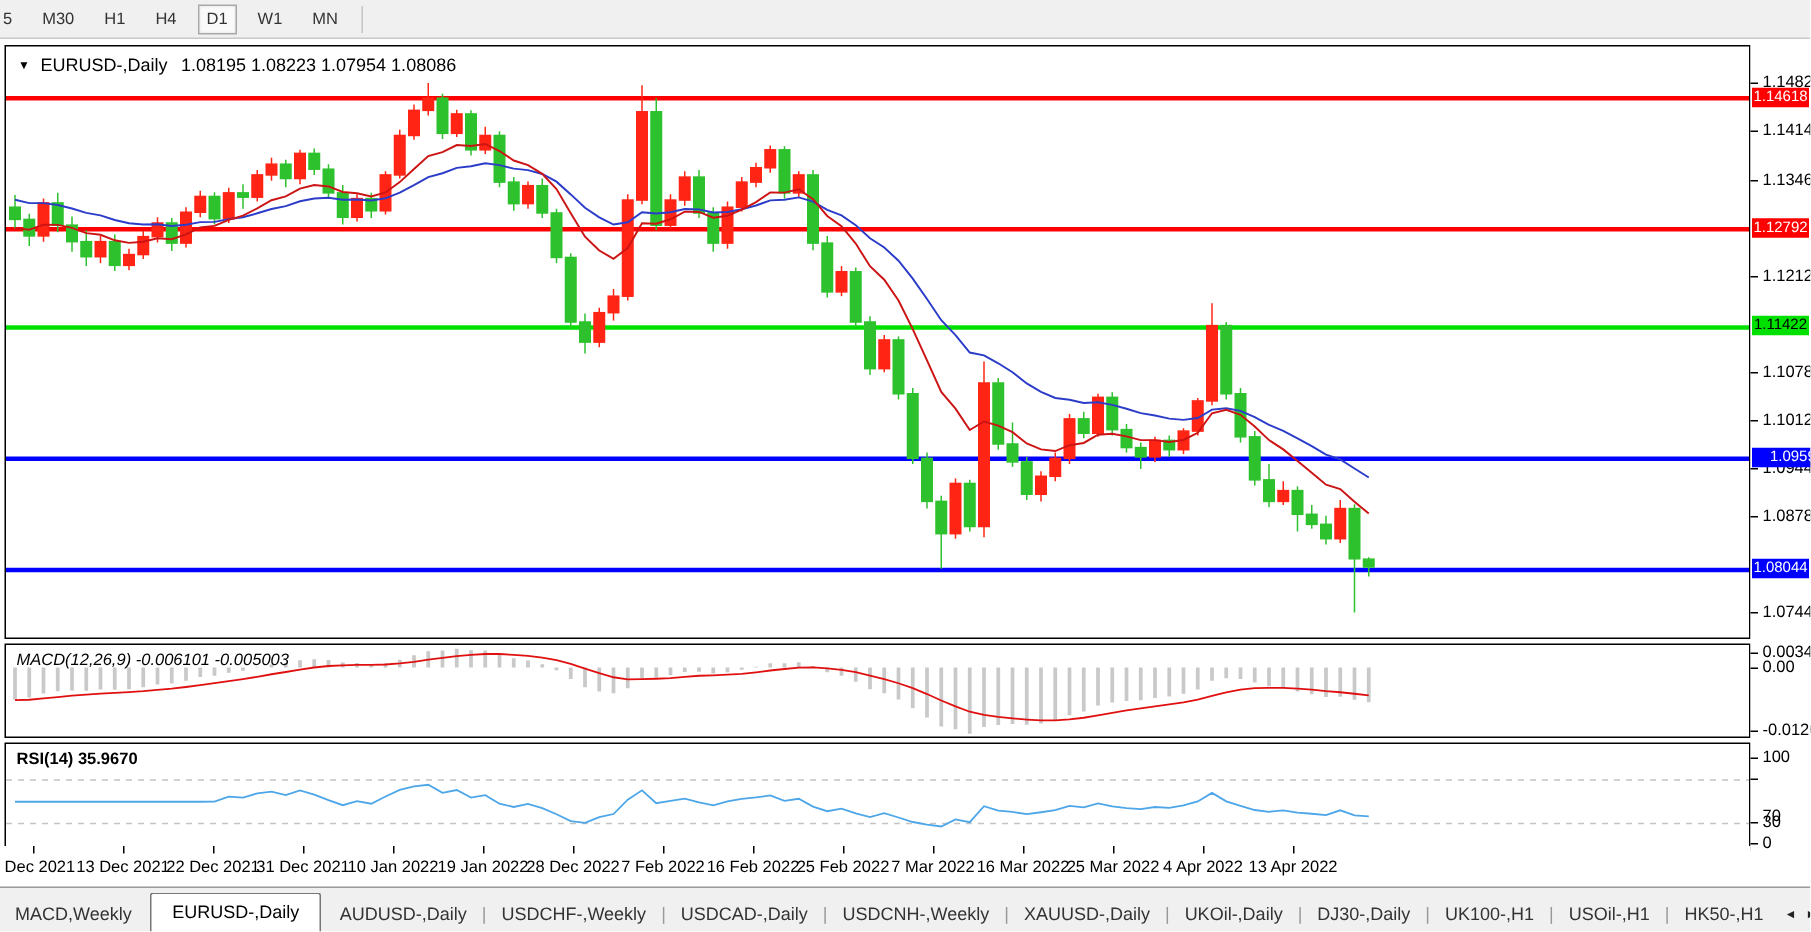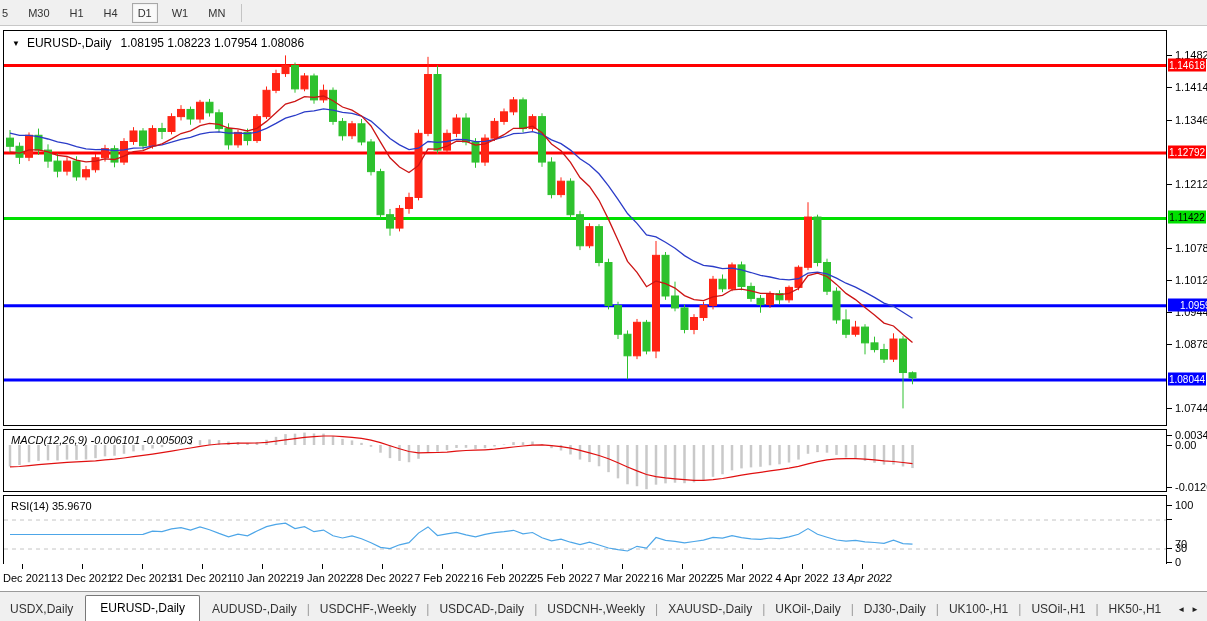--- a/index.html
+++ b/index.html
@@ -9,21 +9,21 @@
   #tf-bar{position:absolute;left:0;top:0;width:100%;height:25px;background:#f0f0f0;
           border-bottom:1px solid #c8c8c8;display:flex;align-items:center;overflow:hidden;}
   .tf-btn{font-size:11px;color:#333;padding:3px 5px;margin:0 4px;cursor:default;border:1px solid transparent;}
   .tf-btn.first{margin-left:-4px;}
   .tf-btn.active{background:#fafafa;border:1px solid #a8a8a8;box-shadow:inset 0 0 2px #ddd;}
   .tf-sep{width:1px;height:18px;background:#c4c4c4;margin:0 6px;}
   
   .panel{position:absolute;background:#fff;border:1px solid #000;box-sizing:border-box;}
   #main-panel{left:3px;top:30px;width:1164px;height:396px;}
   #macd-panel{left:3px;top:429px;width:1164px;height:63px;font-style:italic;}
-  #rsi-panel{left:3px;top:495px;width:1164px;height:72px;}
+  #rsi-panel{left:3px;top:495px;width:1164px;height:72px;font-weight:bold;}
   .panel svg{position:absolute;left:0;top:0;}
   .panel-label{position:absolute;left:7px;top:4px;font-size:11px;color:#000;white-space:nowrap;z-index:3;}
   #chart-title{position:absolute;left:8px;top:5px;font-size:12px;color:#000;white-space:nowrap;z-index:3;display:flex;align-items:center;}
   #chart-title .tri{font-size:8px;margin-right:7px;color:#000;cursor:default;}
   #chart-title .vals{margin-left:9px;}
   
   #axis-gutter{position:absolute;left:1167px;top:26px;width:40px;height:565px;background:#fff;}
   .ax-label{position:absolute;left:8px;font-size:11px;color:#000;transform:translateY(-50%);white-space:nowrap;}
   .ax-tick{position:absolute;left:0;width:5px;height:1px;background:#000;}
   .ax-badge{position:absolute;left:1px;width:38px;height:13px;font-size:10px;line-height:13px;
@@ -442,25 +442,25 @@
       <div class="date-label" style="left: 562px;">25 Feb 2022</div>
       <div class="date-tick" style="left: 622px;"></div>
       <div class="date-label" style="left: 622px;">7 Mar 2022</div>
       <div class="date-tick" style="left: 682px;"></div>
       <div class="date-label" style="left: 682px;">16 Mar 2022</div>
       <div class="date-tick" style="left: 742px;"></div>
       <div class="date-label" style="left: 742px;">25 Mar 2022</div>
       <div class="date-tick" style="left: 802px;"></div>
       <div class="date-label" style="left: 802px;">4 Apr 2022</div>
       <div class="date-tick" style="left: 862px;"></div>
-      <div class="date-label" style="left: 862px; font-style: italic;">13 Apr 2022</div>
+      <div class="date-label" style="left: 862px;">13 Apr 2022</div>
     </div>
 
   <div id="tab-bar">
-      <div class="tab">USDX,Daily</div>
+      <div class="tab">MACD,Weekly</div>
       <div class="tab active">EURUSD-,Daily</div>
       <div class="tab">AUDUSD-,Daily</div>
       <div class="tab-sep">|</div>
       <div class="tab">USDCHF-,Weekly</div>
       <div class="tab-sep">|</div>
       <div class="tab">USDCAD-,Daily</div>
       <div class="tab-sep">|</div>
       <div class="tab">USDCNH-,Weekly</div>
       <div class="tab-sep">|</div>
       <div class="tab">XAUUSD-,Daily</div>

